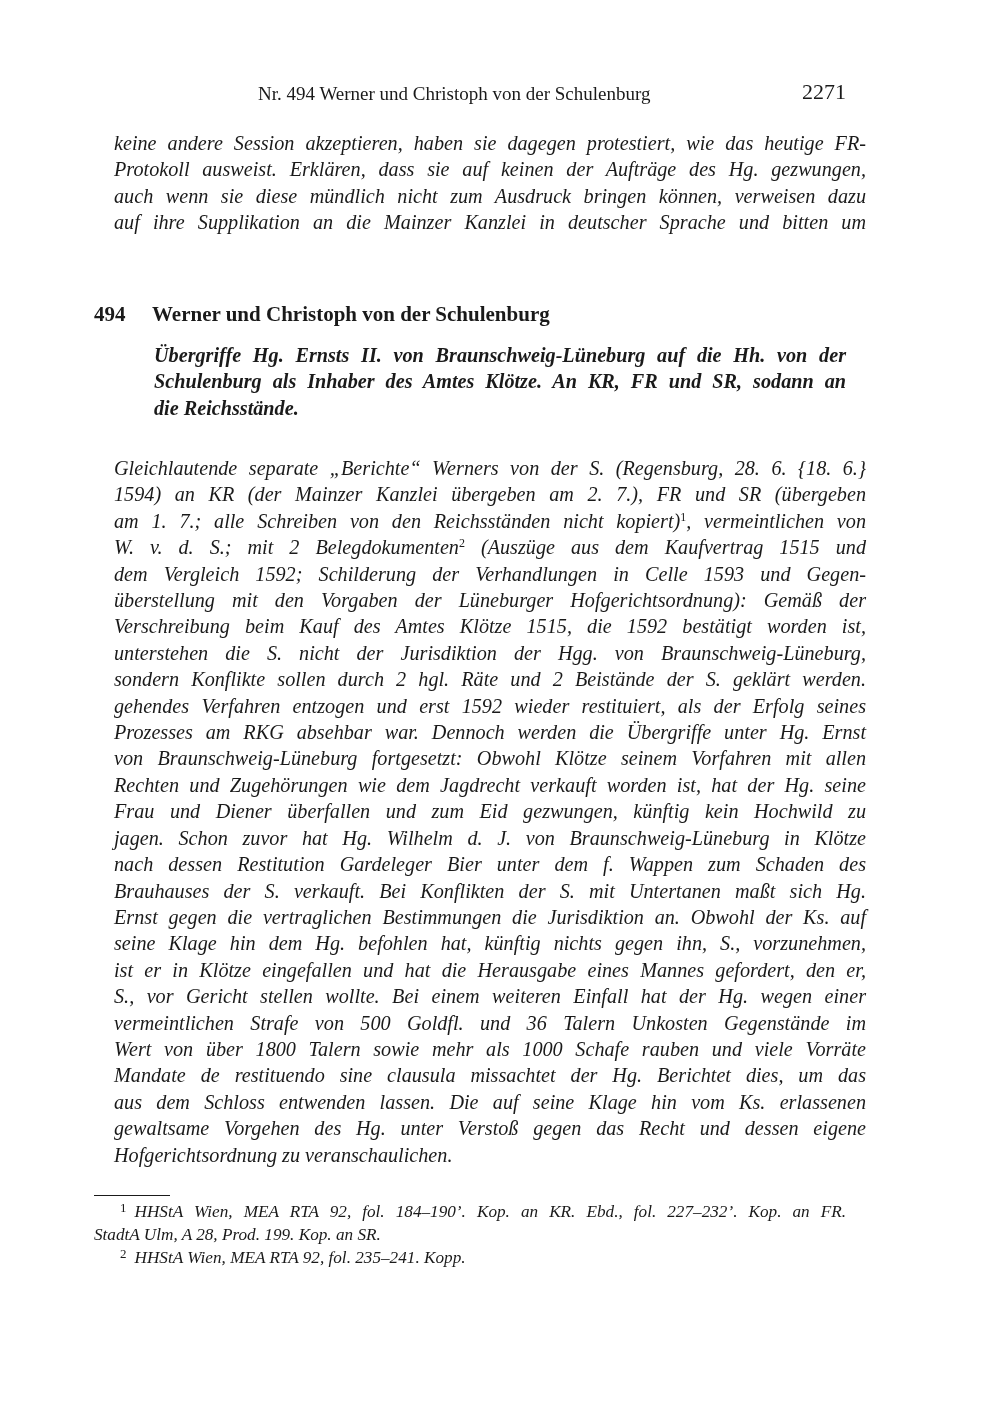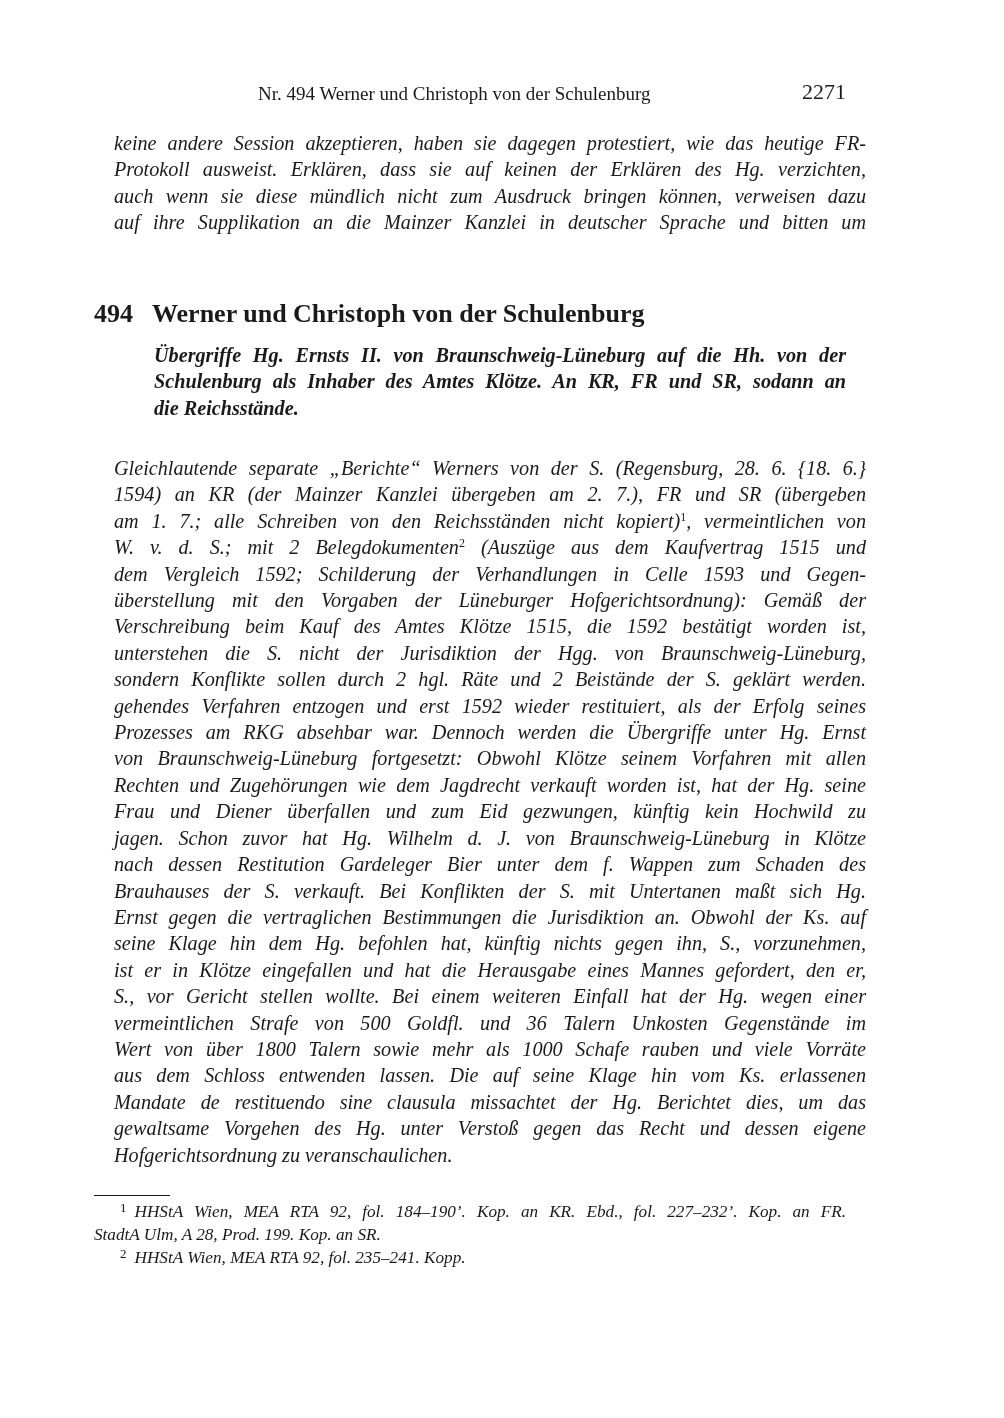--- a/index.html
+++ b/index.html
@@ -61,21 +61,21 @@
       overflow: visible;
     }
     .para .line.last {
       text-align-last: left;
     }
     .cont-para { top: 122px; }
     .heading {
       position: absolute;
       top: 299px;
       left: 0;
-      font-size: 26px;
+      font-size: 21px;
       font-weight: bold;
       line-height: 30px;
       white-space: nowrap;
     }
     .heading .num {
       display: inline-block;
       width: 58px;
     }
     .summary {
       position: absolute;
@@ -139,21 +139,21 @@
 
 <div class="page">
 
   <div class="running-head">
     <span class="rh-title">Nr. 494 Werner und Christoph von der Schulenburg</span>
     <span class="rh-page">2271</span>
   </div>
 
   <div class="para cont-para">
     <span class="line">keine andere Session akzeptieren, haben sie dagegen protestiert, wie das heutige FR-</span>
-    <span class="line">Protokoll ausweist. Erklären, dass sie auf keinen der Erklären des Hg. verzichten,</span>
+    <span class="line">Protokoll ausweist. Erklären, dass sie auf keinen der Aufträge des Hg. gezwungen,</span>
     <span class="line">auch wenn sie diese mündlich nicht zum Ausdruck bringen können, verweisen dazu</span>
     <span class="line">auf ihre Supplikation an die Mainzer Kanzlei in deutscher Sprache und bitten um</span>
   </div>
 
   <div class="heading">
     <span class="num">494</span><span>Werner und Christoph von der Schulenburg</span>
   </div>
 
   <div class="summary">
     <span class="line">Übergriffe Hg. Ernsts II. von Braunschweig-Lüneburg auf die Hh. von der</span>
@@ -178,22 +178,22 @@
     <span class="line">Frau und Diener überfallen und zum Eid gezwungen, künftig kein Hochwild zu</span>
     <span class="line">jagen. Schon zuvor hat Hg. Wilhelm d. J. von Braunschweig-Lüneburg in Klötze</span>
     <span class="line">nach dessen Restitution Gardeleger Bier unter dem f. Wappen zum Schaden des</span>
     <span class="line">Brauhauses der S. verkauft. Bei Konflikten der S. mit Untertanen maßt sich Hg.</span>
     <span class="line">Ernst gegen die vertraglichen Bestimmungen die Jurisdiktion an. Obwohl der Ks. auf</span>
     <span class="line">seine Klage hin dem Hg. befohlen hat, künftig nichts gegen ihn, S., vorzunehmen,</span>
     <span class="line">ist er in Klötze eingefallen und hat die Herausgabe eines Mannes gefordert, den er,</span>
     <span class="line">S., vor Gericht stellen wollte. Bei einem weiteren Einfall hat der Hg. wegen einer</span>
     <span class="line">vermeintlichen Strafe von 500 Goldfl. und 36 Talern Unkosten Gegenstände im</span>
     <span class="line">Wert von über 1800 Talern sowie mehr als 1000 Schafe rauben und viele Vorräte</span>
+    <span class="line">Mandate de restituendo sine clausula missachtet der Hg. Berichtet dies, um das</span>
     <span class="line">aus dem Schloss entwenden lassen. Die auf seine Klage hin vom Ks. erlassenen</span>
-    <span class="line">Mandate de restituendo sine clausula missachtet der Hg. Berichtet dies, um das</span>
     <span class="line">gewaltsame Vorgehen des Hg. unter Verstoß gegen das Recht und dessen eigene</span>
     <span class="line last">Hofgerichtsordnung zu veranschaulichen.</span>
   </div>
 
   <div class="fn-rule"></div>
 
   <div class="footnotes">
     <div>
       <span class="line indent"><span class="fnmark">1</span><span>HHStA Wien, MEA RTA 92, fol. 184–190’. Kop. an KR. Ebd., fol. 227–232’. Kop. an FR.</span></span>
       <span class="line last">StadtA Ulm, A 28, Prod. 199. Kop. an SR.</span>

